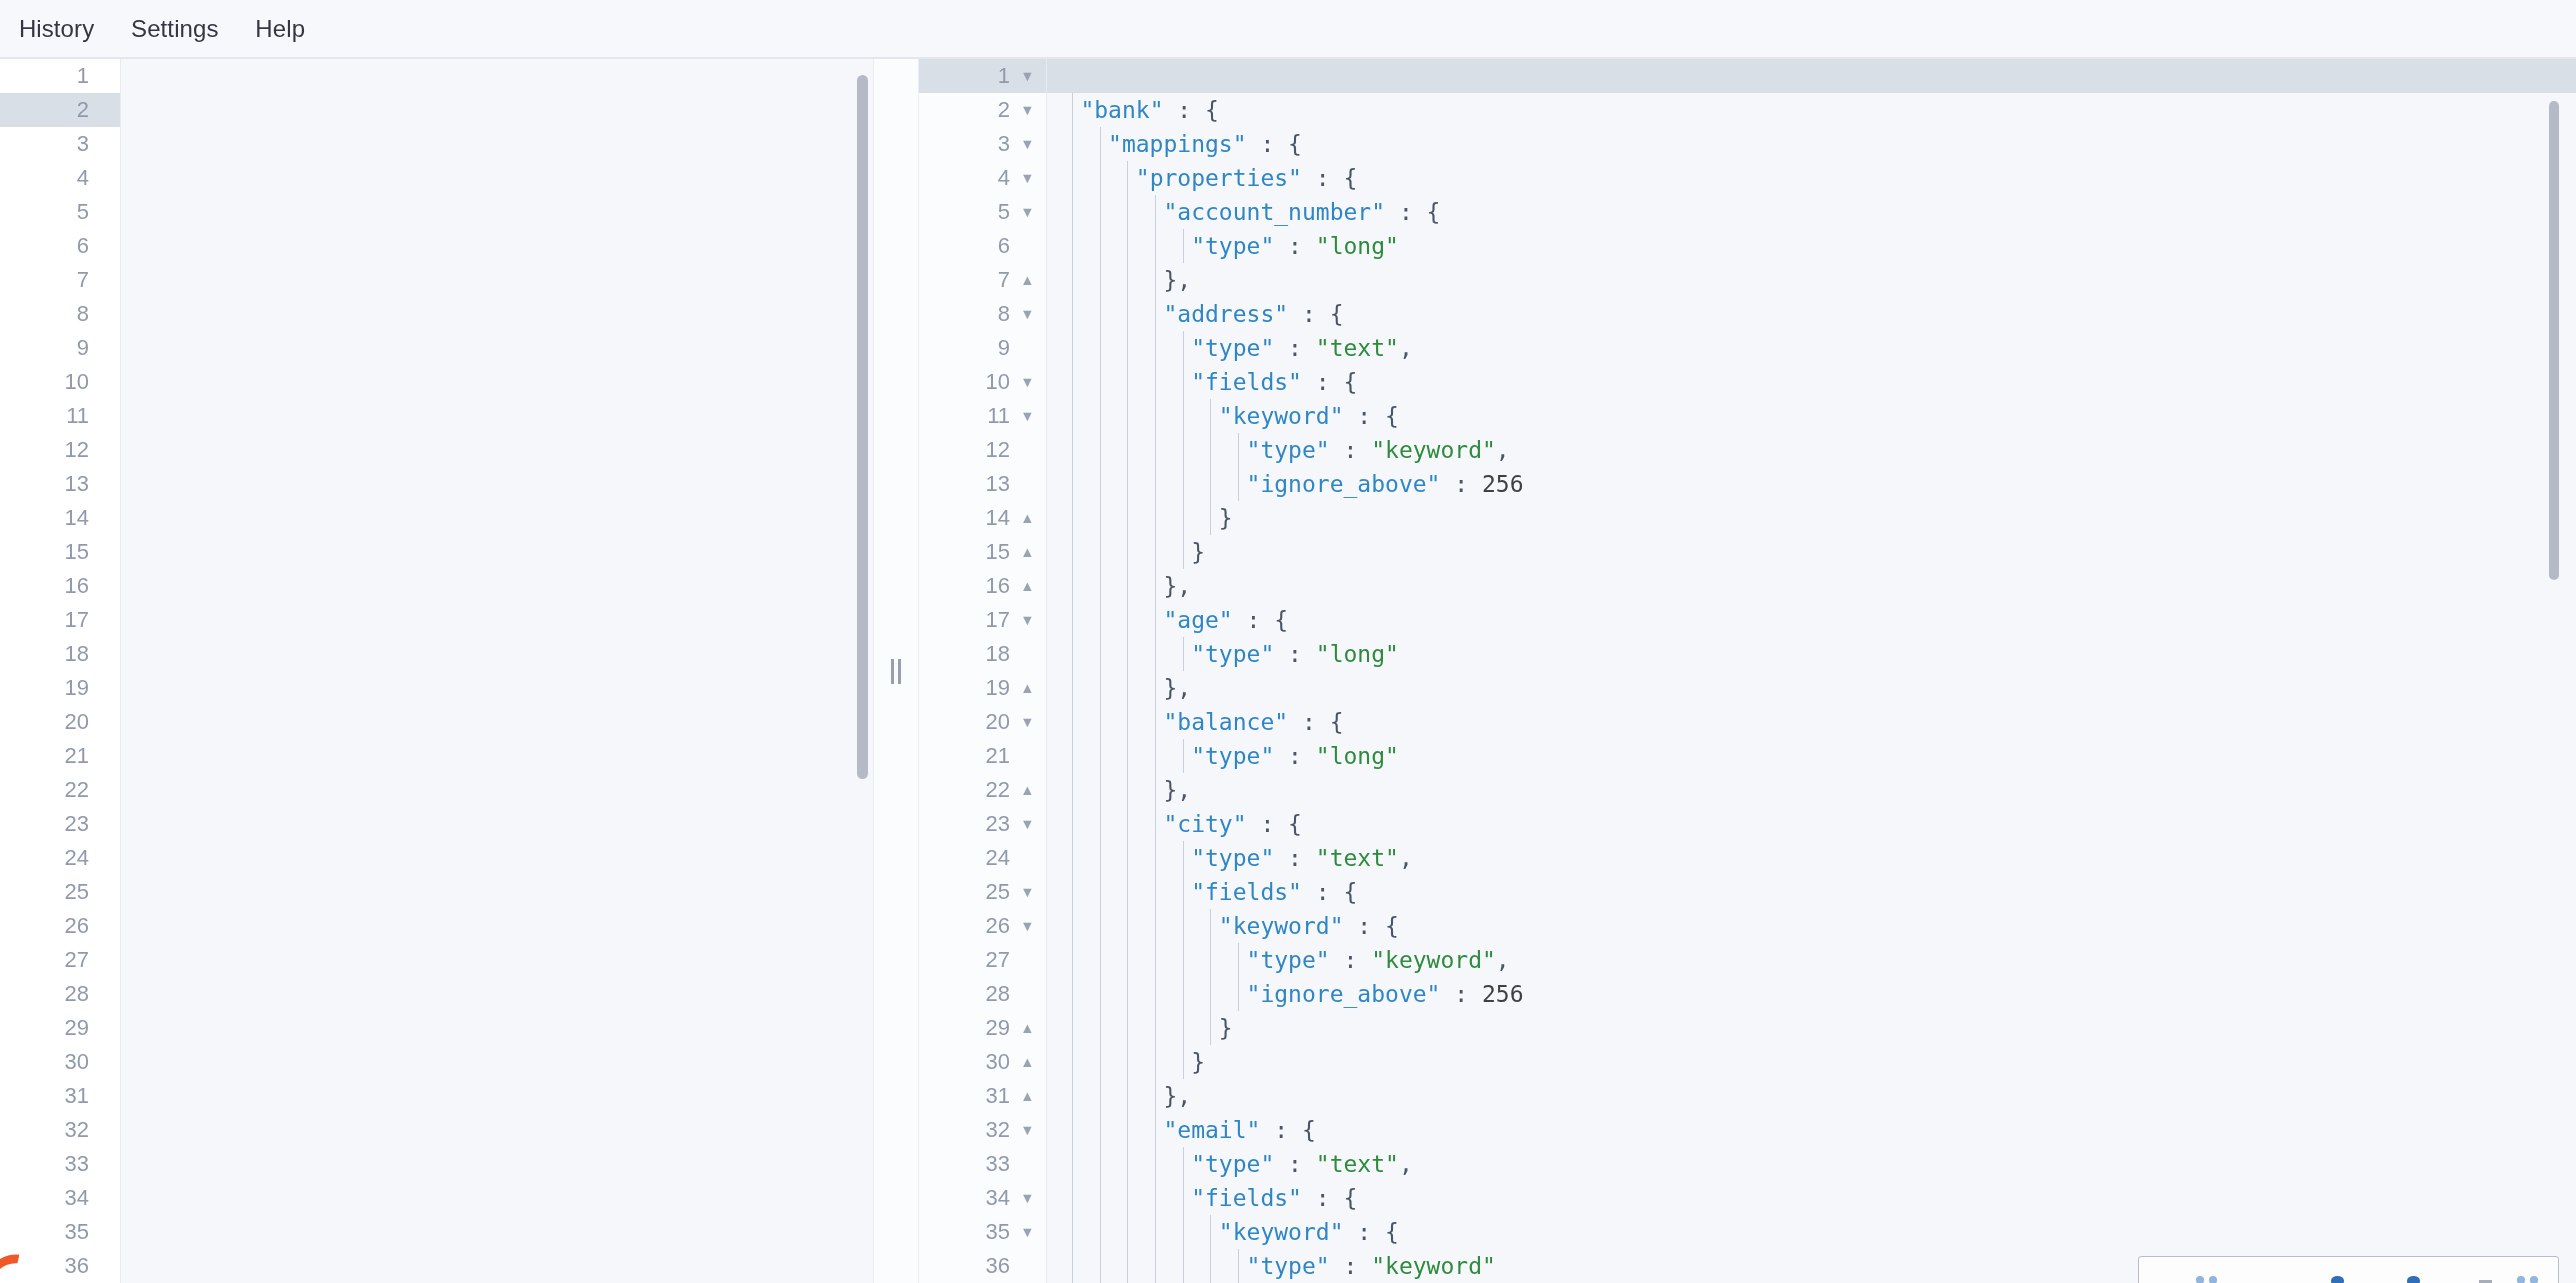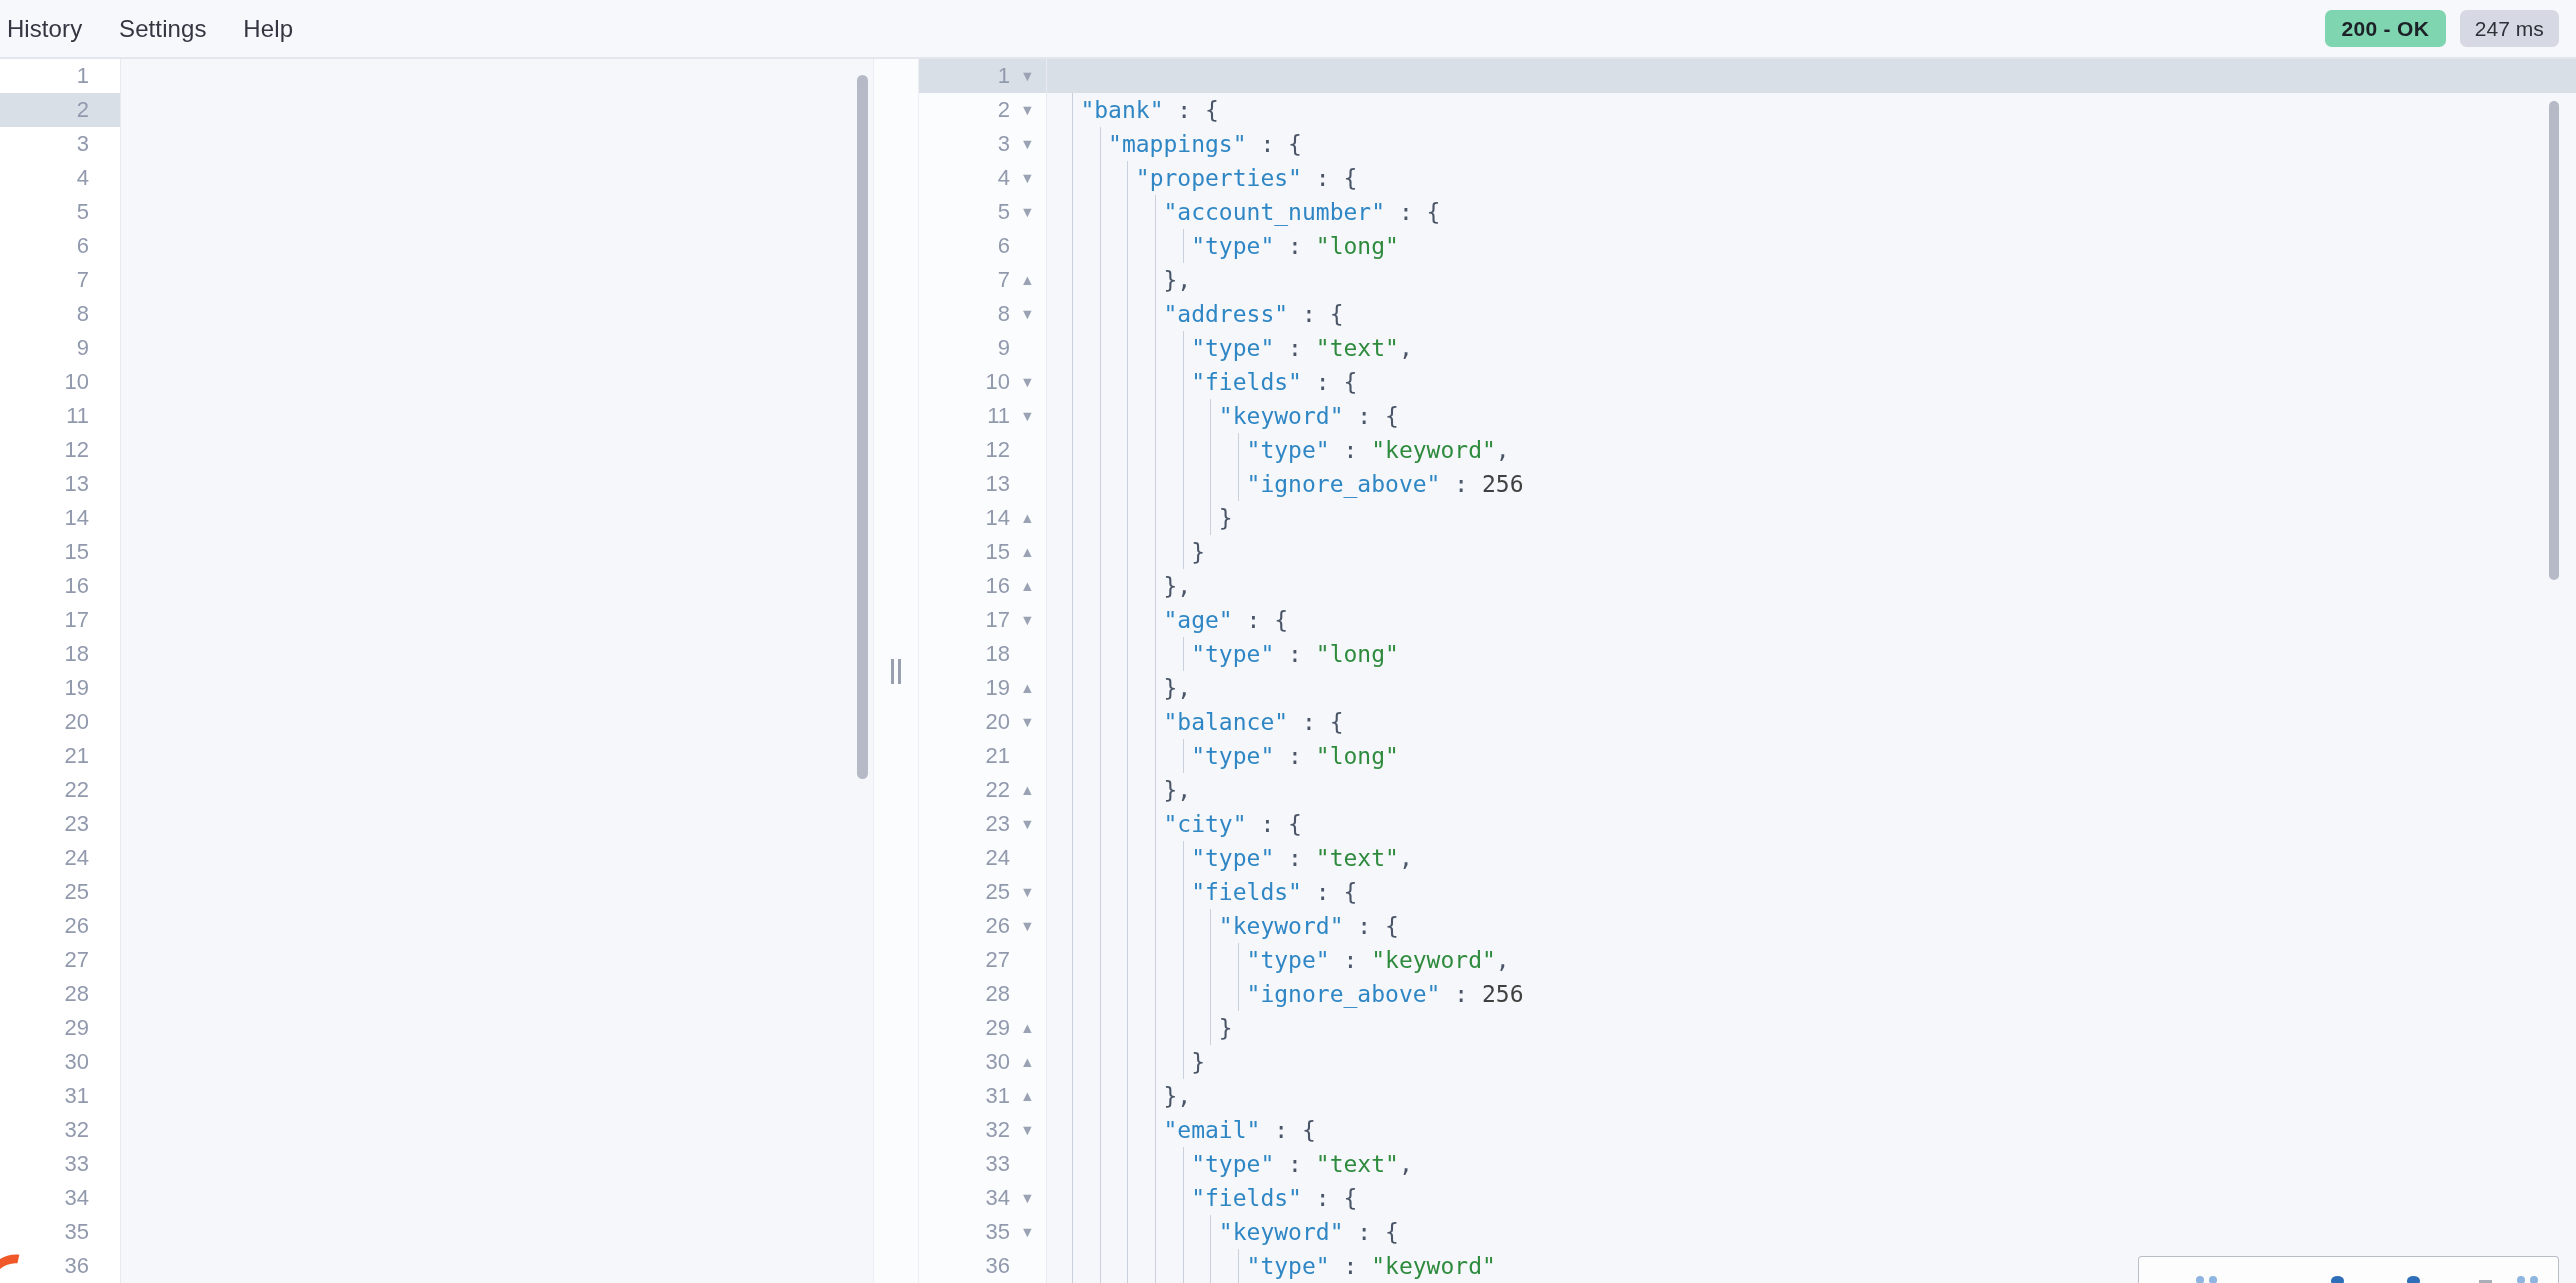--- a/index.html
+++ b/index.html
@@ -9,21 +9,21 @@
     background: #f5f7fa;
     font-family: "Liberation Sans", sans-serif;
   }
 
   
   .topbar {
     position: absolute; left: 0; top: 0; width: 2576px; height: 57px;
     background: #f7f8fb;
     display: flex; align-items: center;
   }
-  .topnav { display: flex; align-items: flex-start; gap: 33px; padding-left: 5px; }
+  .topnav { display: flex; align-items: flex-start; gap: 33px; padding-left: 17px; }
   .topnav-item {
     font-size: 24px; color: #343741; letter-spacing: 0.1px;
     cursor: pointer; padding: 3.8px 1.9px;
   }
   .status-wrap {
     position: absolute; right: 17px; top: 0; height: 57px;
     display: flex; align-items: center; gap: 13.4px;
   }
   .badge-ok {
     background: #7fd5b0; color: #1c2127;
@@ -151,24 +151,20 @@
   }
 </style>
 </head>
 <body>
 
 <div class="topbar">
   <div class="topnav">
     <div class="topnav-item">History</div>
     <div class="topnav-item">Settings</div>
     <div class="topnav-item">Help</div>
-  </div>
-  <div class="status-wrap">
-    <div class="badge-ok">200 - OK</div>
-    <div class="badge-time">247 ms</div>
   </div>
 </div>
 <div class="pane-divider-line"></div>
 
 <div class="editor-pane" id="request-pane">
   <div class="gutter" id="req-gutter">
       <div class="line">1</div>
       <div class="line active-gutter">2</div>
       <div class="line">3</div>
       <div class="line">4</div>

